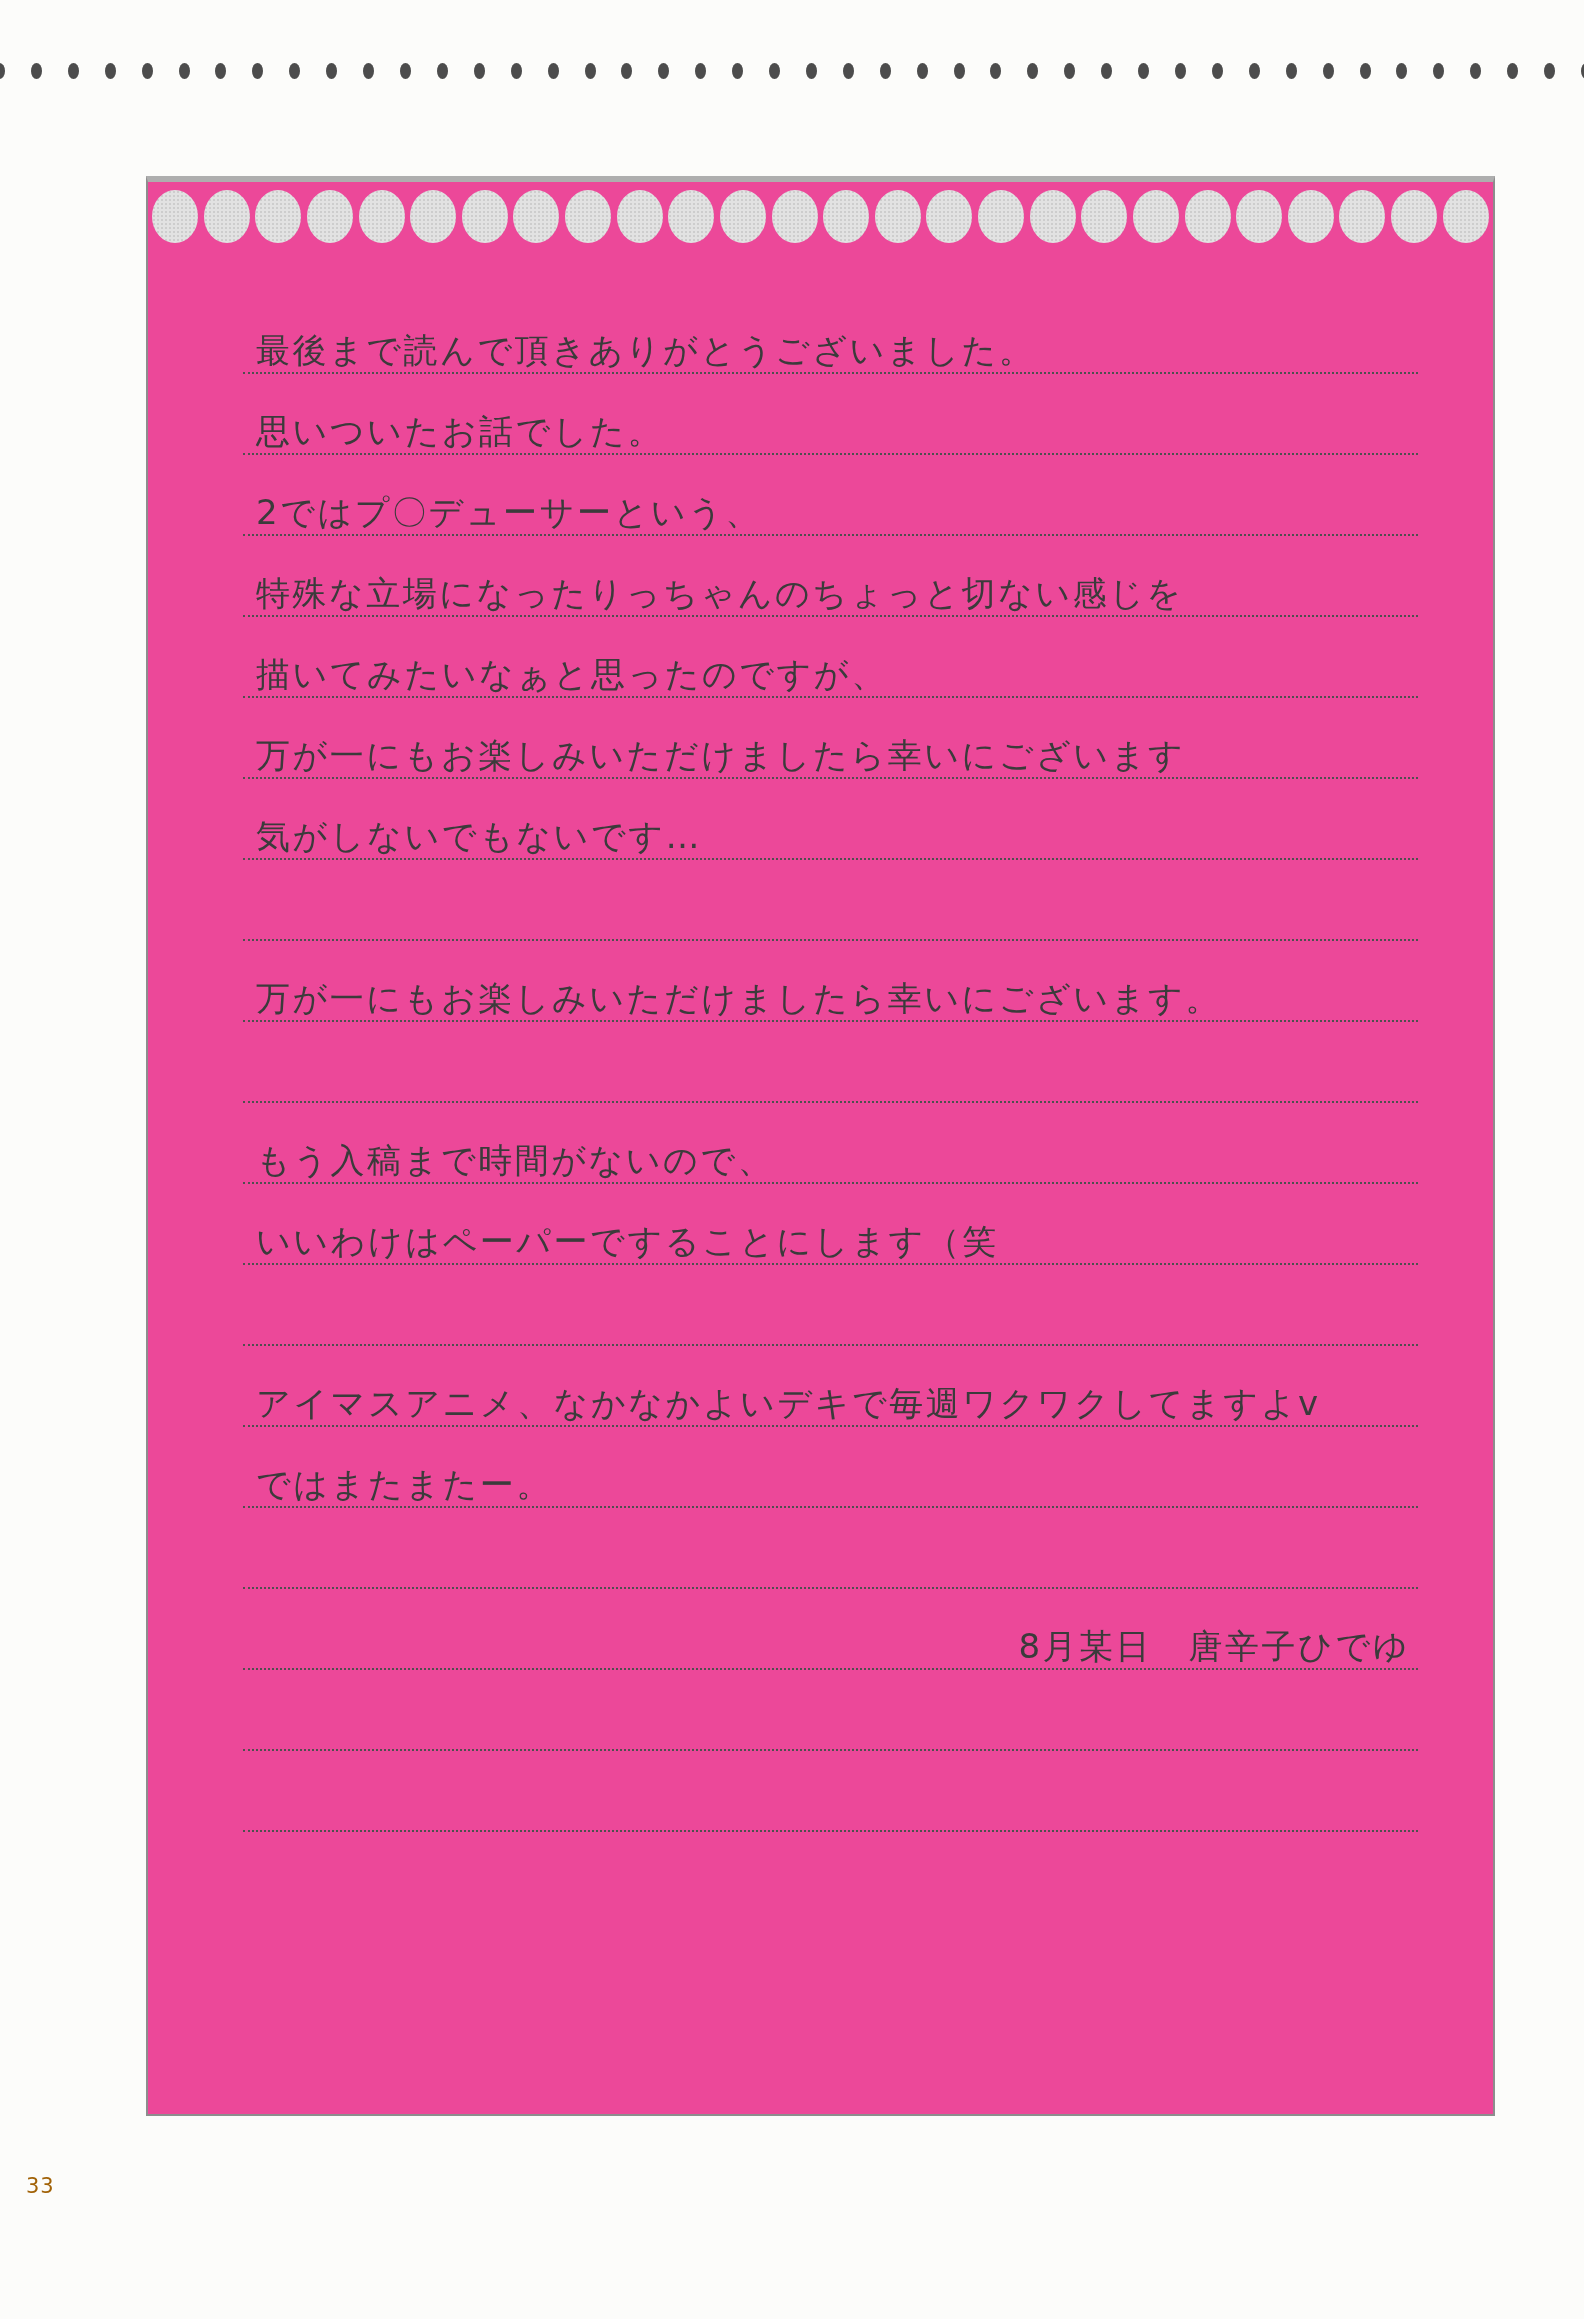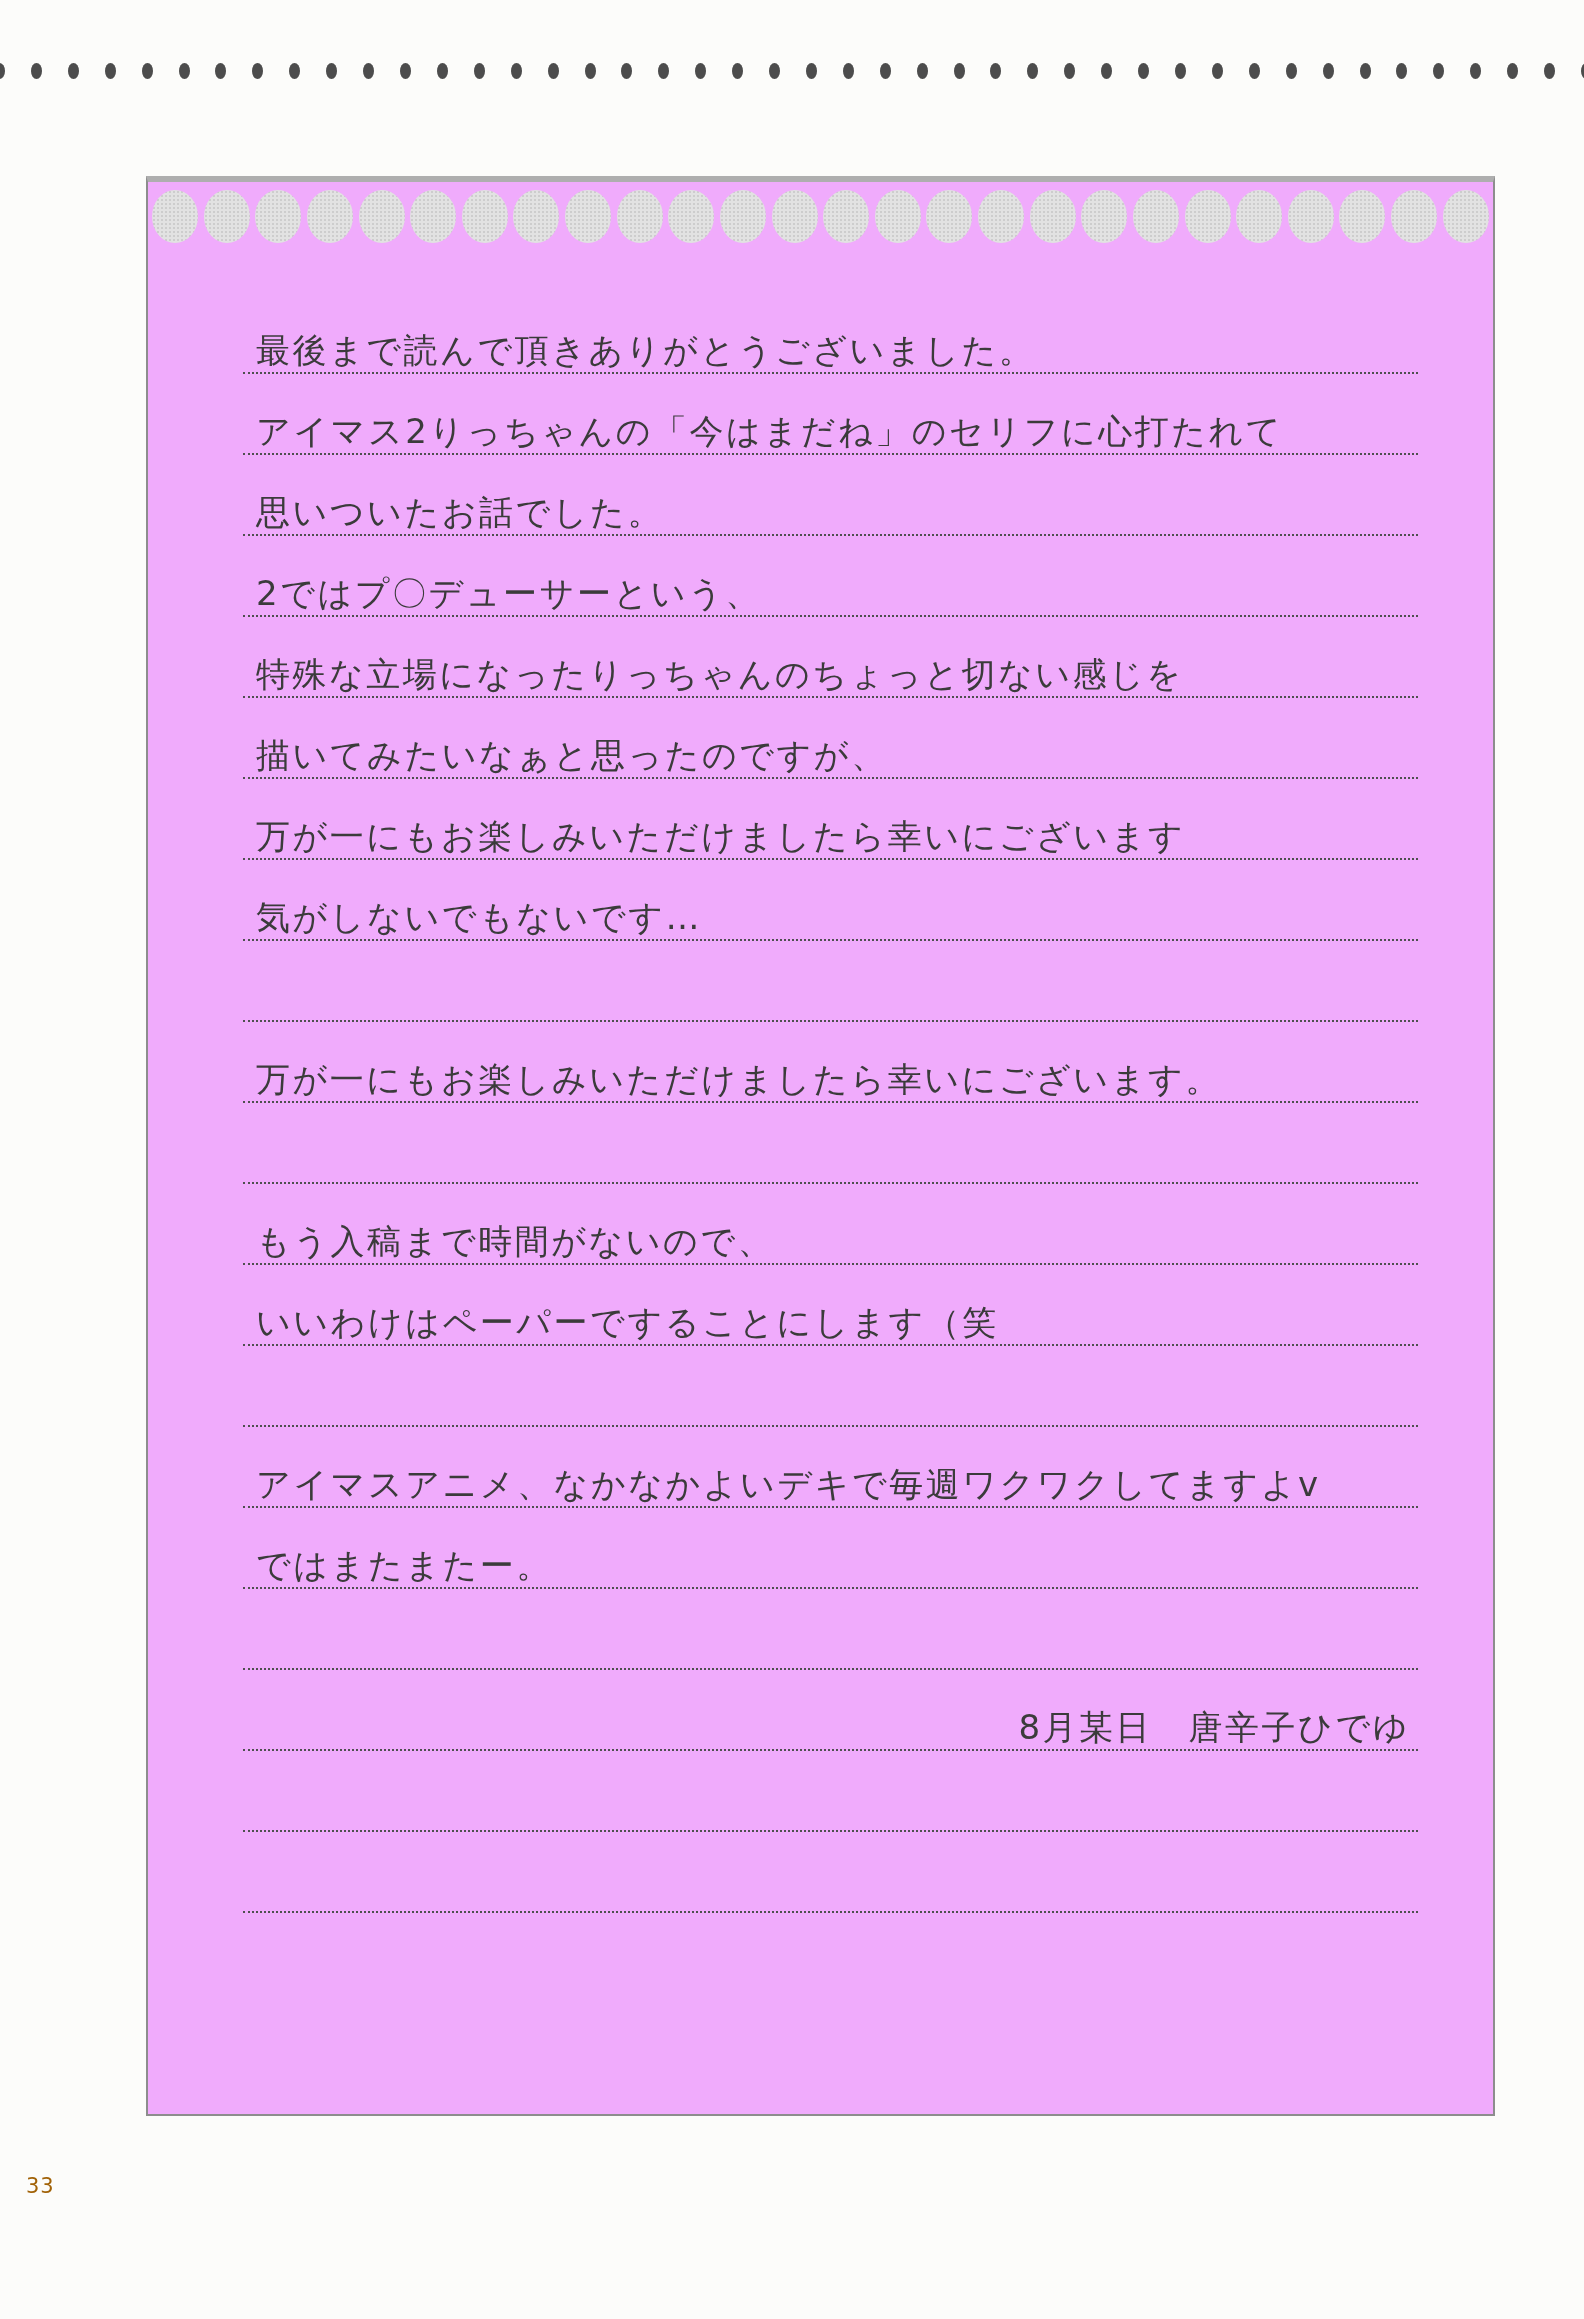--- a/index.html
+++ b/index.html
@@ -10,21 +10,21 @@
   }
   
   .top-dots{
     position:absolute;top:63px;left:-6px;width:1598px;
     display:flex;justify-content:space-between;align-items:center;
   }
   .dot{width:11px;height:16px;background:#4c4c4c;border-radius:50%;flex:0 0 auto;}
   
   .panel{
     position:absolute;left:146px;top:176px;width:1349px;height:1940px;
-    box-sizing:border-box;background:#f0abfc;
+    box-sizing:border-box;background:#ec4899;
     border:2px solid #8d8d8d;border-top:6px solid #aeaeae;
     overflow:hidden;
   }
   
   .circles{
     display:flex;justify-content:space-between;
     margin-top:8px;padding:0 4px;
   }
   .circle{
     width:46px;height:53px;flex:0 0 auto;border-radius:50%;
@@ -127,23 +127,20 @@
       <span class="circle"></span>
       <span class="circle"></span>
       <span class="circle"></span>
       <span class="circle"></span>
     </div>
   <div class="lines">
       <div class="row">
         <span class="txt">最後まで読んで頂きありがとうございました。</span>
       </div>
       <div class="row">
-        <span class="txt">アイマス2りっちゃんの「今はまだね」のセリフに心打たれて</span>
-      </div>
-      <div class="row">
         <span class="txt">思いついたお話でした。</span>
       </div>
       <div class="row">
         <span class="txt">2ではプ〇デューサーという、</span>
       </div>
       <div class="row">
         <span class="txt">特殊な立場になったりっちゃんのちょっと切ない感じを</span>
       </div>
       <div class="row">
         <span class="txt">描いてみたいなぁと思ったのですが、</span>

